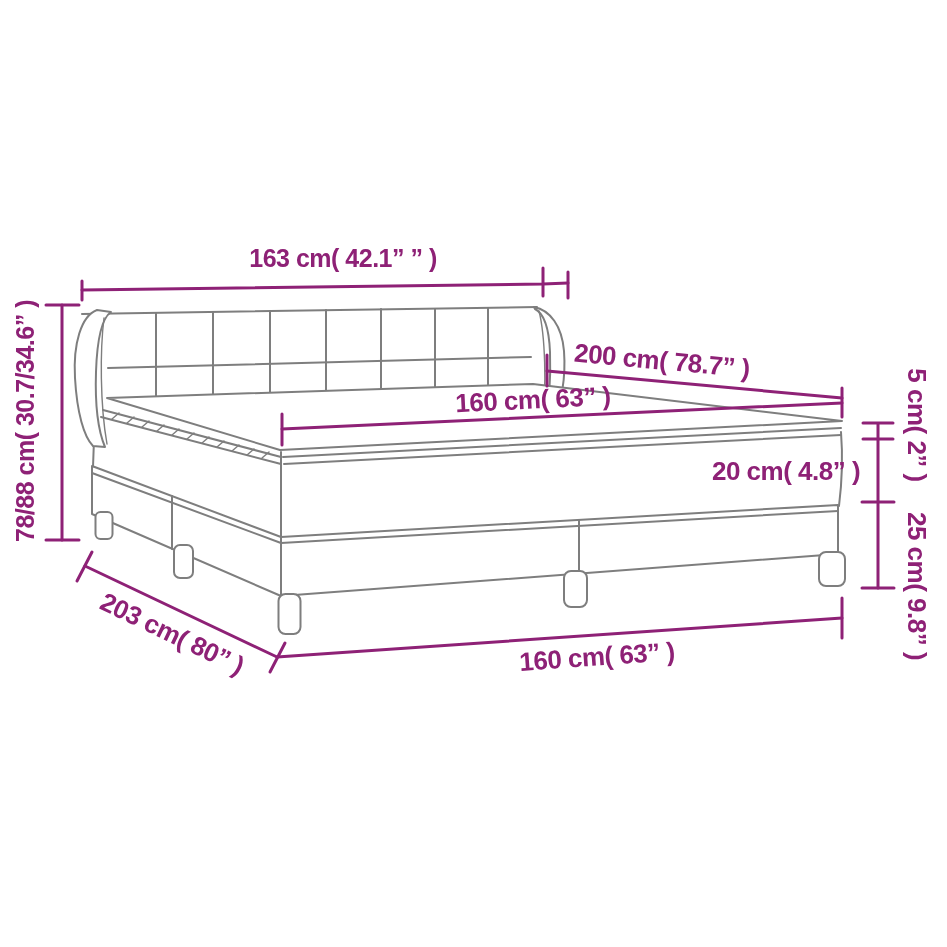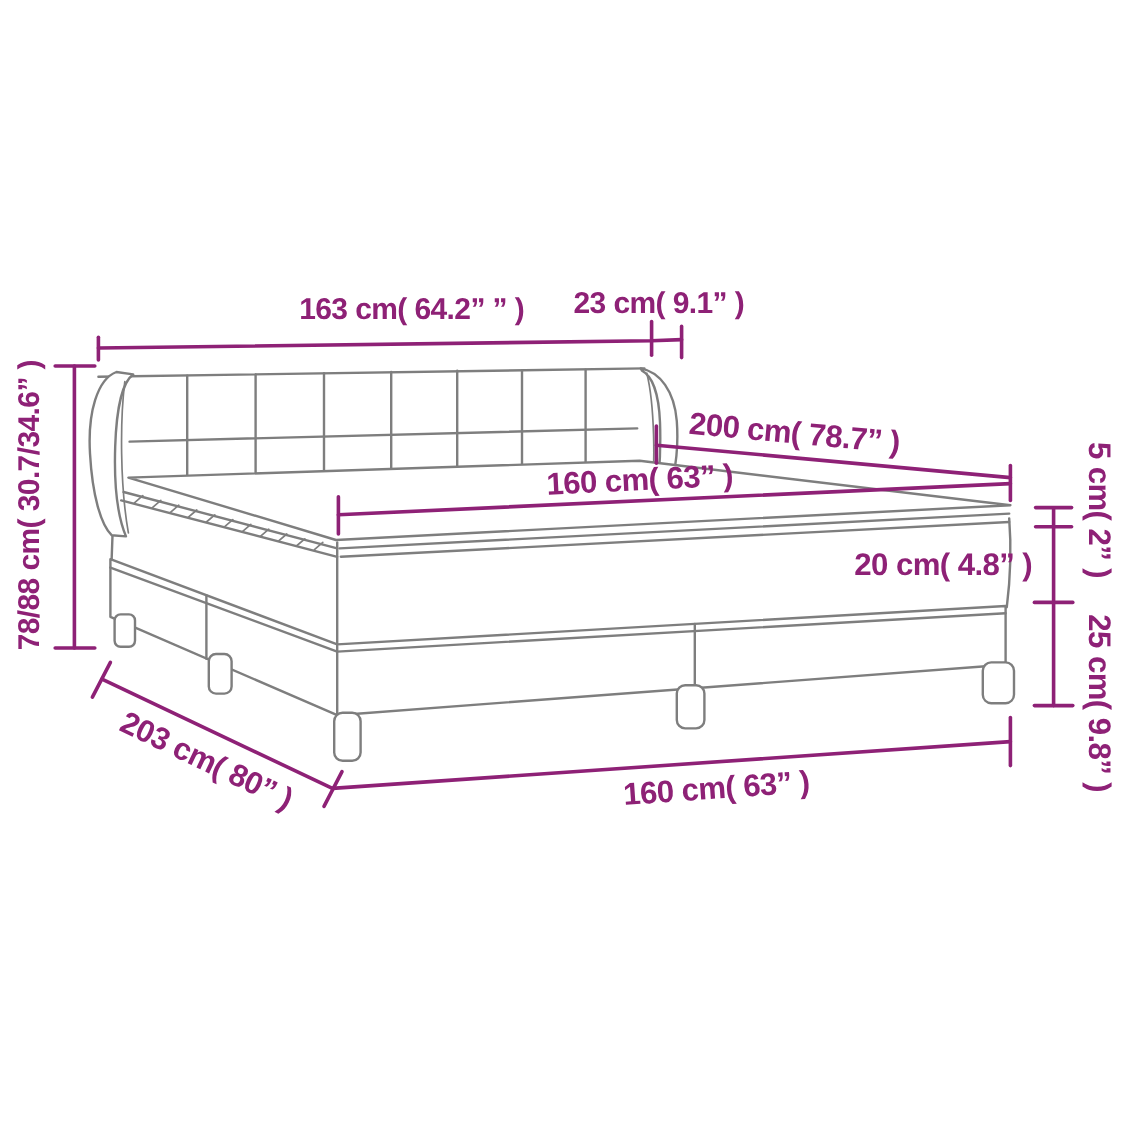--- a/index.html
+++ b/index.html
@@ -120,23 +120,22 @@
 
       <path class="dline" d="M 85,566 L 277,657"></path>
       <path class="dline" d="M 92,552 L 77,581"></path>
       <path class="dline" d="M 285,643 L 270,672"></path>
 
       <path class="dline" d="M 277,657 L 842,618"></path>
       <path class="dline" d="M 842,598 L 842,638"></path>
     </g>
   </svg>
 
-  <div class="dim-label" style="left:343px;top:258px;font-size:25px;">163 cm( 64.2” ” )</div>
+  <div class="dim-label" style="left:343px;top:258px;font-size:25px;">163 cm( 42.1” ” )</div>
 
-  <div class="dim-label" style="left:549px;top:253px;font-size:25px;">23 cm( 9.1” )</div>
 
   <div class="dim-label" style="left:25px;top:421px;font-size:25px;transform:translate(-50%,-50%) rotate(-90deg);">78/88 cm( 30.7/34.6” )</div>
 
   <div class="dim-label" style="left:662px;top:361px;transform:translate(-50%,-50%) rotate(5.2deg);">200 cm( 78.7” )</div>
 
   <div class="dim-label" style="left:533px;top:400px;transform:translate(-50%,-50%) rotate(-2.8deg);">160 cm( 63” )</div>
 
   <div class="dim-label" style="left:916px;top:425px;transform:translate(-50%,-50%) rotate(90deg);">5 cm( 2” )</div>
 
   <div class="dim-label" style="left:786px;top:471px;">20 cm( 4.8” )</div>

